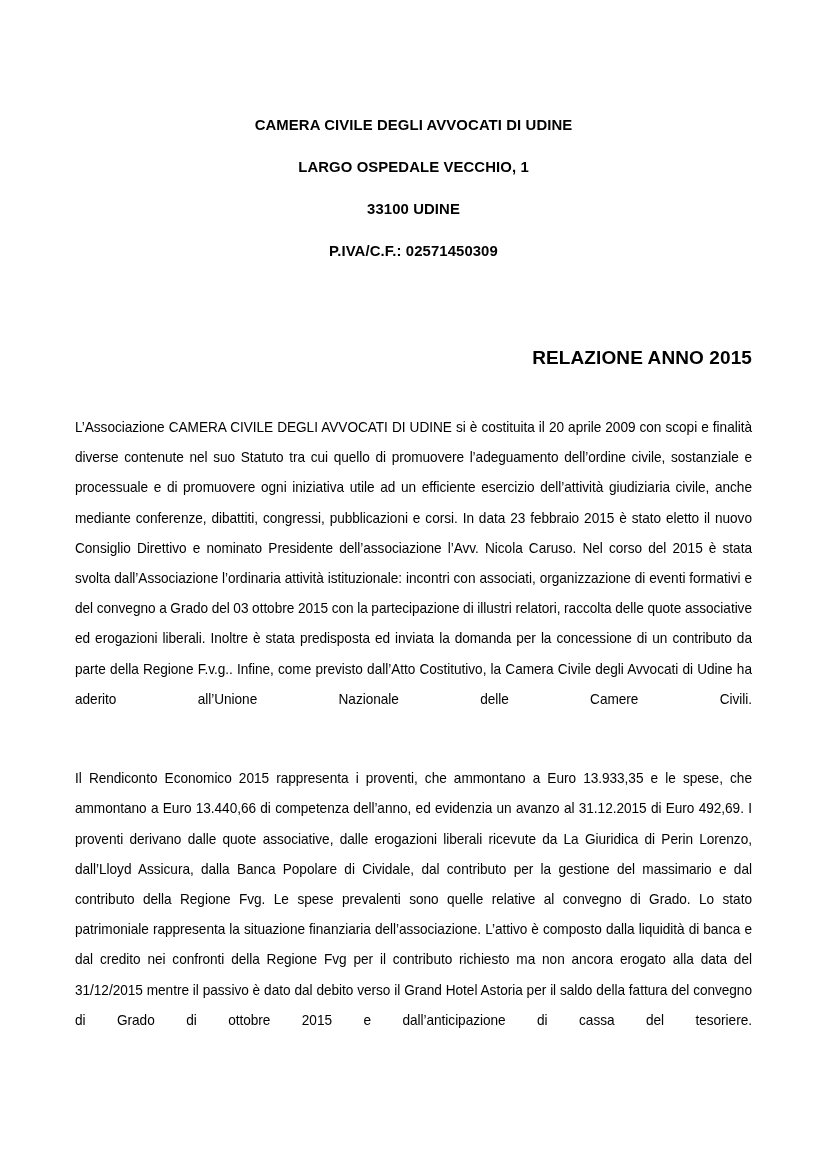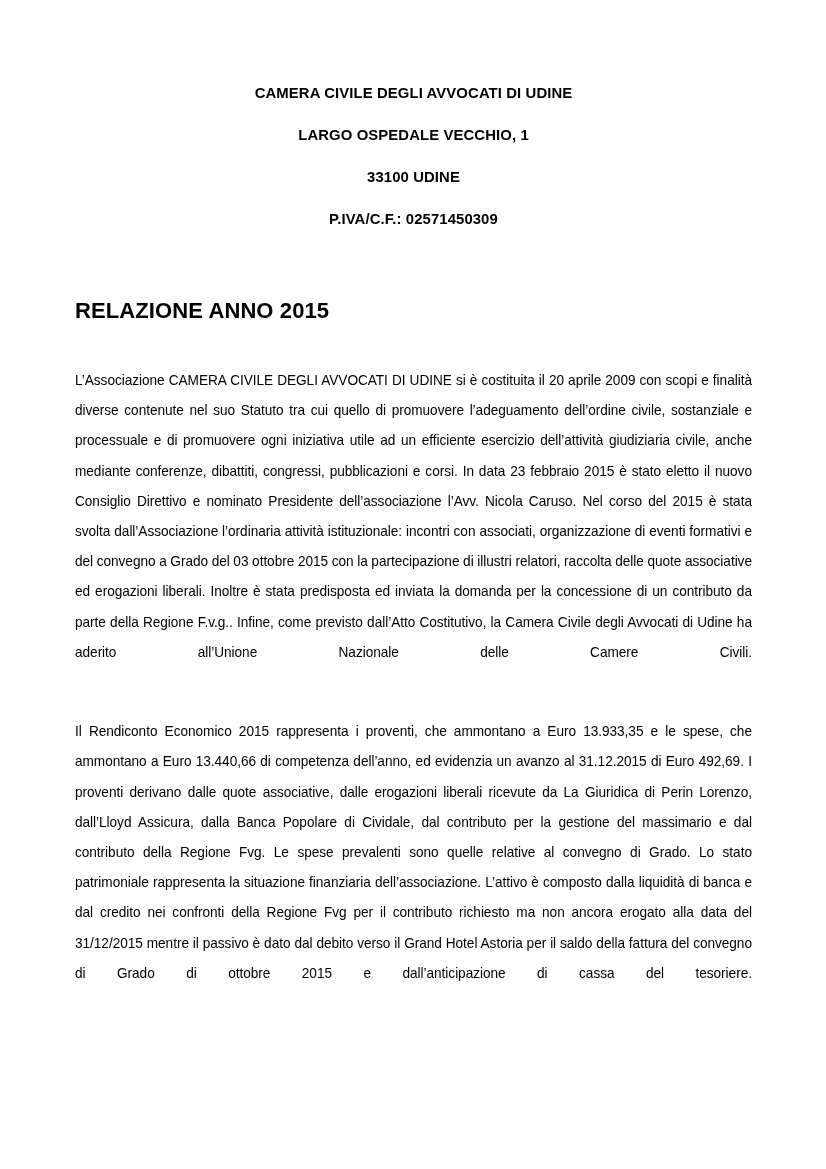--- a/index.html
+++ b/index.html
@@ -21,39 +21,39 @@
   }
   .content {
     position: absolute;
     left: 75px;
     top: 0;
     width: 677px;
   }
 
   
   .header-block {
-    padding-top: 72px;
+    padding-top: 104px;
   }
   .head-line {
     text-align: center;
     font-weight: bold;
     font-size: 15.5px;
     line-height: 42px;
     letter-spacing: 0.1px;
     transform: scaleX(0.96);
     transform-origin: center center;
     white-space: nowrap;
   }
 
   .report-title {
-    text-align: left;
+    text-align: right;
     font-weight: bold;
-    font-size: 22px;
+    font-size: 19px;
     line-height: 28px;
-    margin-top: 57px;
+    margin-top: 72px;
     letter-spacing: 0.1px;
     white-space: nowrap;
   }
 
   
   .body-block {
     margin-top: 40px;
   }
   p.para {
     margin: 0;

